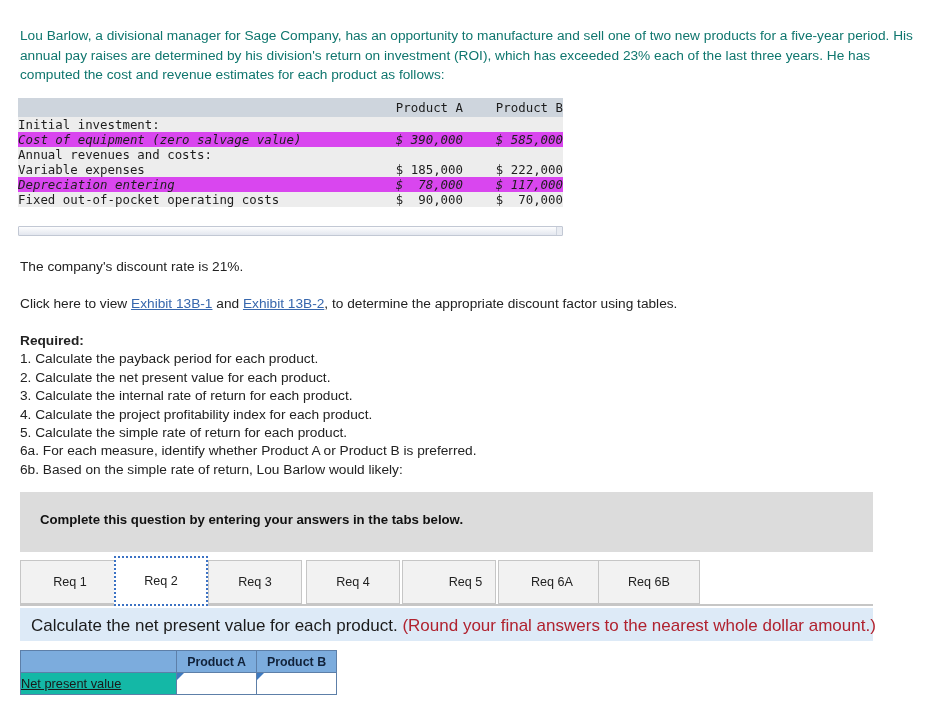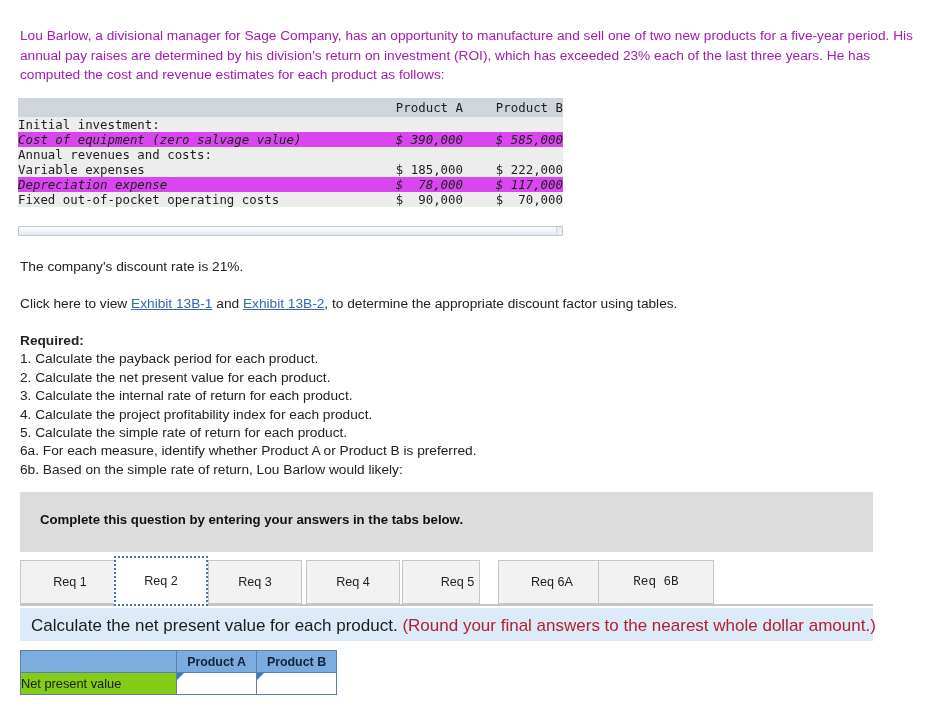--- a/index.html
+++ b/index.html
@@ -18,21 +18,21 @@
   }
 
   
   .intro {
     position: absolute;
     left: 20px;
     top: 26px;
     width: 914px;
     font-size: 13.7px;
     line-height: 19.5px;
-    color: #a21caf;
+    color: #0f766e;
   }
 
   
   .data-table-wrap {
     position: absolute;
     left: 18px;
     top: 98px;
     width: 545px;
   }
   table.data-table {
@@ -210,27 +210,28 @@
   table.answer-table thead th {
     background: #7cacdd;
     color: #11223a;
     font-weight: bold;
     font-size: 12.4px;
     text-align: center;
   }
   th.corner-cell { background: #7cacdd; width: 156px; }
   th.col-a, th.col-b { width: 80px; }
   td.row-label {
-    background: #84cc16;
+    background: #14b8a6;
     color: #1a1a1a;
     text-align: left;
     padding-left: 6px;
     border-color: #6d6d6d;
     height: 26px;
     font-size: 12.8px;
+    text-decoration: underline;
   }
   td.answer-cell {
     background: #ffffff;
     position: relative;
     height: 26px;
   }
   td.answer-cell .corner-flag {
     position: absolute;
     left: 0;
     top: 0;
@@ -283,21 +284,21 @@
           <td class="c-label">Annual revenues and costs:</td>
           <td class="c-num c-a"></td>
           <td class="c-num c-b"></td>
         </tr>
         <tr class="shade">
           <td class="c-label">Variable expenses</td>
           <td class="c-num c-a">$ 185,000</td>
           <td class="c-num c-b">$ 222,000</td>
         </tr>
         <tr class="plain">
-          <td class="c-label">Depreciation expense</td>
+          <td class="c-label">Depreciation entering</td>
           <td class="c-num c-a">$  78,000</td>
           <td class="c-num c-b">$ 117,000</td>
         </tr>
         <tr class="shade">
           <td class="c-label">Fixed out-of-pocket operating costs</td>
           <td class="c-num c-a">$  90,000</td>
           <td class="c-num c-b">$  70,000</td>
         </tr>
       </tbody>
   </table>
@@ -336,27 +337,27 @@
     </div>
     <div class="tab active" style="left: 94px; width: 94px;">
       <span>Req 2</span>
     </div>
     <div class="tab" style="left: 188px; width: 94px;">
       <span>Req 3</span>
     </div>
     <div class="tab" style="left: 286px; width: 94px;">
       <span>Req 4</span>
     </div>
-    <div class="tab" style="left: 382px; width: 78px; padding-left: 33px;">
+    <div class="tab" style="left: 382px; width: 94px; padding-left: 33px;">
       <span>Req 5</span>
     </div>
     <div class="tab" style="left: 478px; width: 108px;">
       <span>Req 6A</span>
     </div>
-    <div class="tab" style="left: 578px; width: 116px; font-family: Liberation Mono, monospace;">
+    <div class="tab" style="left: 578px; width: 102px;">
       <span>Req 6B</span>
     </div>
   </div>
 
 <div class="question-bar">
   <div class="qb-text">
     <span>Calculate the net present value for each product. </span><span class="qb-note">(Round your final answers to the nearest whole dollar amount.)</span>
   </div>
 </div>
 

